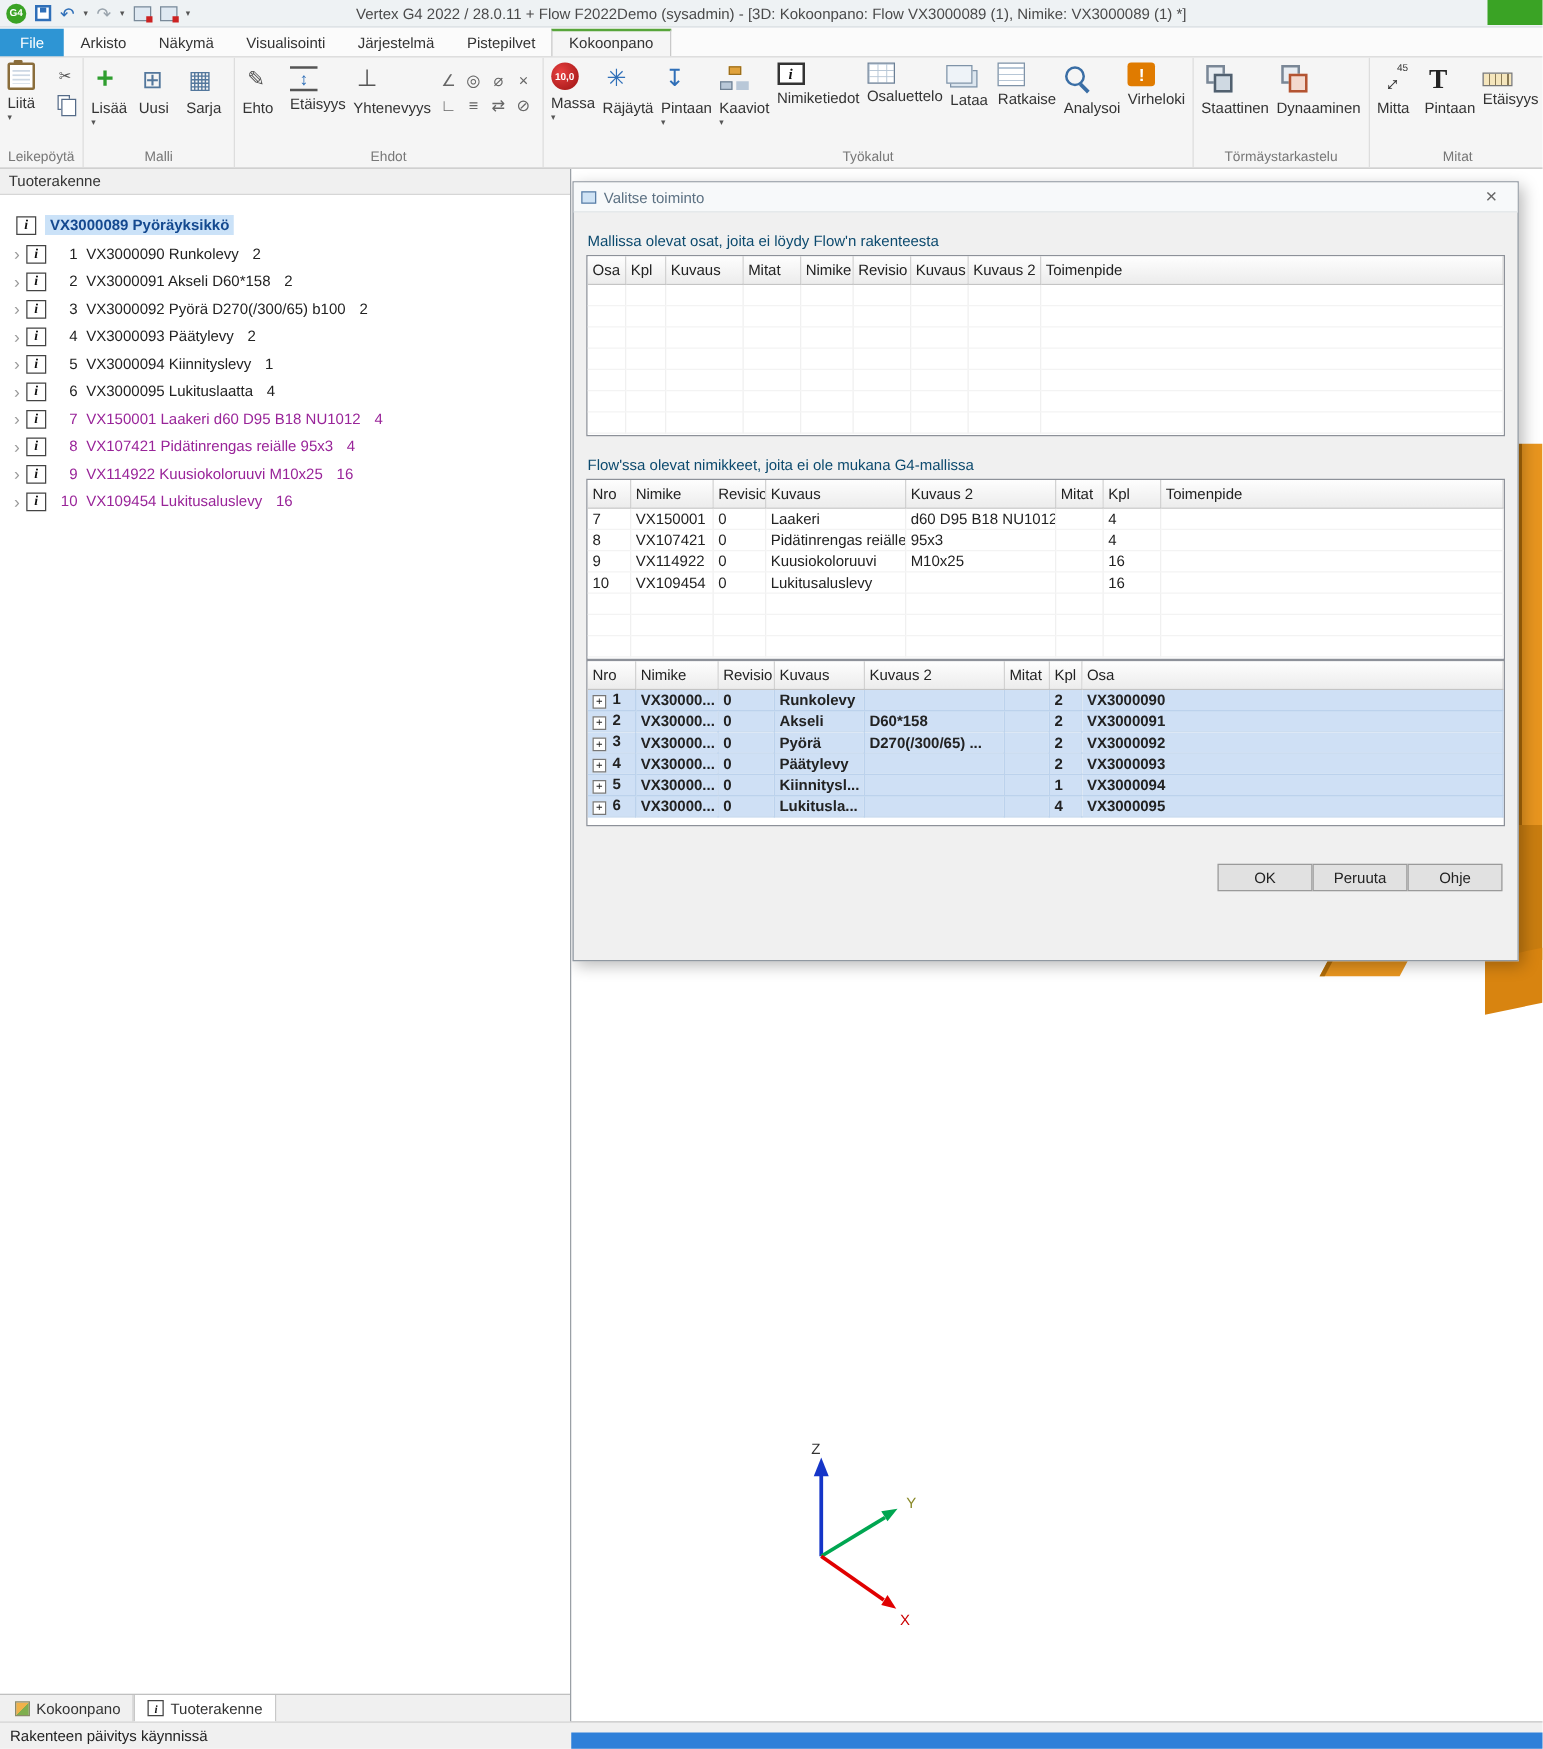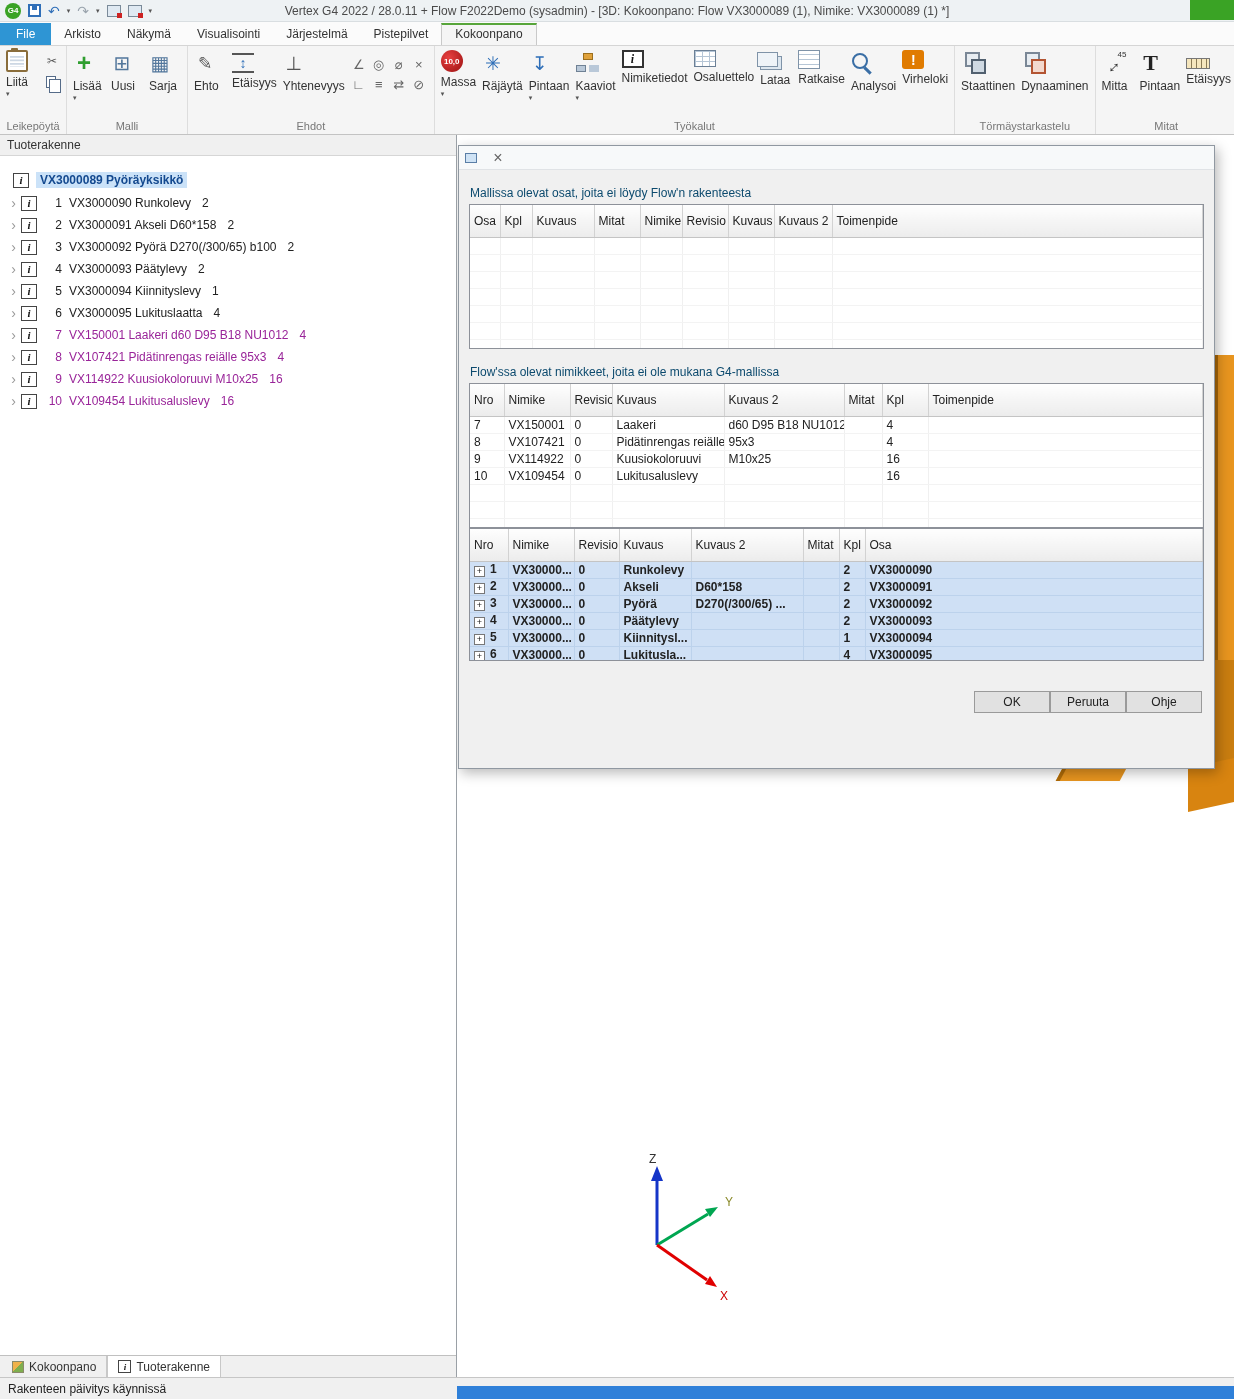--- a/index.html
+++ b/index.html
@@ -116,21 +116,21 @@
 .dlg-ico{width:12px;height:10px;border:1px solid #5a7ea6;background:#cfe3f5;flex:none}
 .dlg-title-text{color:#5c7183;flex:1}
 .dlg-close{width:30px;height:20px;display:flex;align-items:center;justify-content:center;color:#666;font-size:16px}
 .dlg-body{flex:1;padding:6px 10px 10px;overflow:hidden}
 .sec-label{margin:16px 0 4px 1px;color:#0c4a6e}
 .sec-label:first-child{margin-top:10px}
 .tablebox{background:#fff;border:1px solid #8d9199;overflow:hidden}
 #tb0,#tb1{height:145px}
 #tb2{height:133px}
 table{border-collapse:collapse;table-layout:fixed;width:100%;font-size:12px}
-thead tr{height:32px}
+thead tr{height:22px}
 tbody tr{height:17px}
 th{font-weight:normal;text-align:left;background:linear-gradient(#fefefe,#ececec);border-right:1px solid #d2d2d2;border-bottom:1px solid #c4c4c4;padding:2px 4px;white-space:nowrap;overflow:hidden}
 td{border-right:1px solid #f0f0f0;border-bottom:1px solid #f3f3f3;padding:0 4px;white-space:nowrap;overflow:hidden}
 tr.hl td{background:#cfe0f5;font-weight:bold;border-bottom-color:#bcd2ec;border-right-color:#bcd2ec}
 .plusbox{display:inline-flex;width:11px;height:11px;border:1px solid #777;background:#fff;align-items:center;justify-content:center;font-size:9px;font-weight:normal;line-height:1;margin-right:5px;vertical-align:-1px}
 .dlg-buttons{display:flex;justify-content:flex-end;margin-top:30px;padding-right:2px}
 .dbtn{width:76px;height:22px;background:#e1e1e1;border:1px solid #9a9a9a;display:flex;align-items:center;justify-content:center}
 </style>
 </head>
 <body>
@@ -406,20 +406,21 @@
       <line x1="70" y1="95" x2="120" y2="130" stroke="#e00000" stroke-width="3"></line>
       <polygon points="130,137 118,134 123,126" fill="#e00000"></polygon>
       <text x="62" y="13" font-size="12" fill="#333">Z</text>
       <text x="138" y="56" font-size="12" fill="#8a8a2a">Y</text>
       <text x="133" y="150" font-size="12" fill="#cc0000">X</text>
     </svg>
 
     <div class="dialog">
       <div class="dlg-title">
         <div class="dlg-ico"></div>
+        <div class="dlg-title-text">Valitse toiminto</div>
         <div class="dlg-close">×</div>
       </div>
       <div class="dlg-body">
         <div class="sec-label">Mallissa olevat osat, joita ei löydy Flow'n rakenteesta</div>
         <div class="tablebox" id="tb0">
             <table>
               <colgroup>
                 <col style="width: 30px;">
                 <col style="width: 32px;">
                 <col style="width: 62px;">

